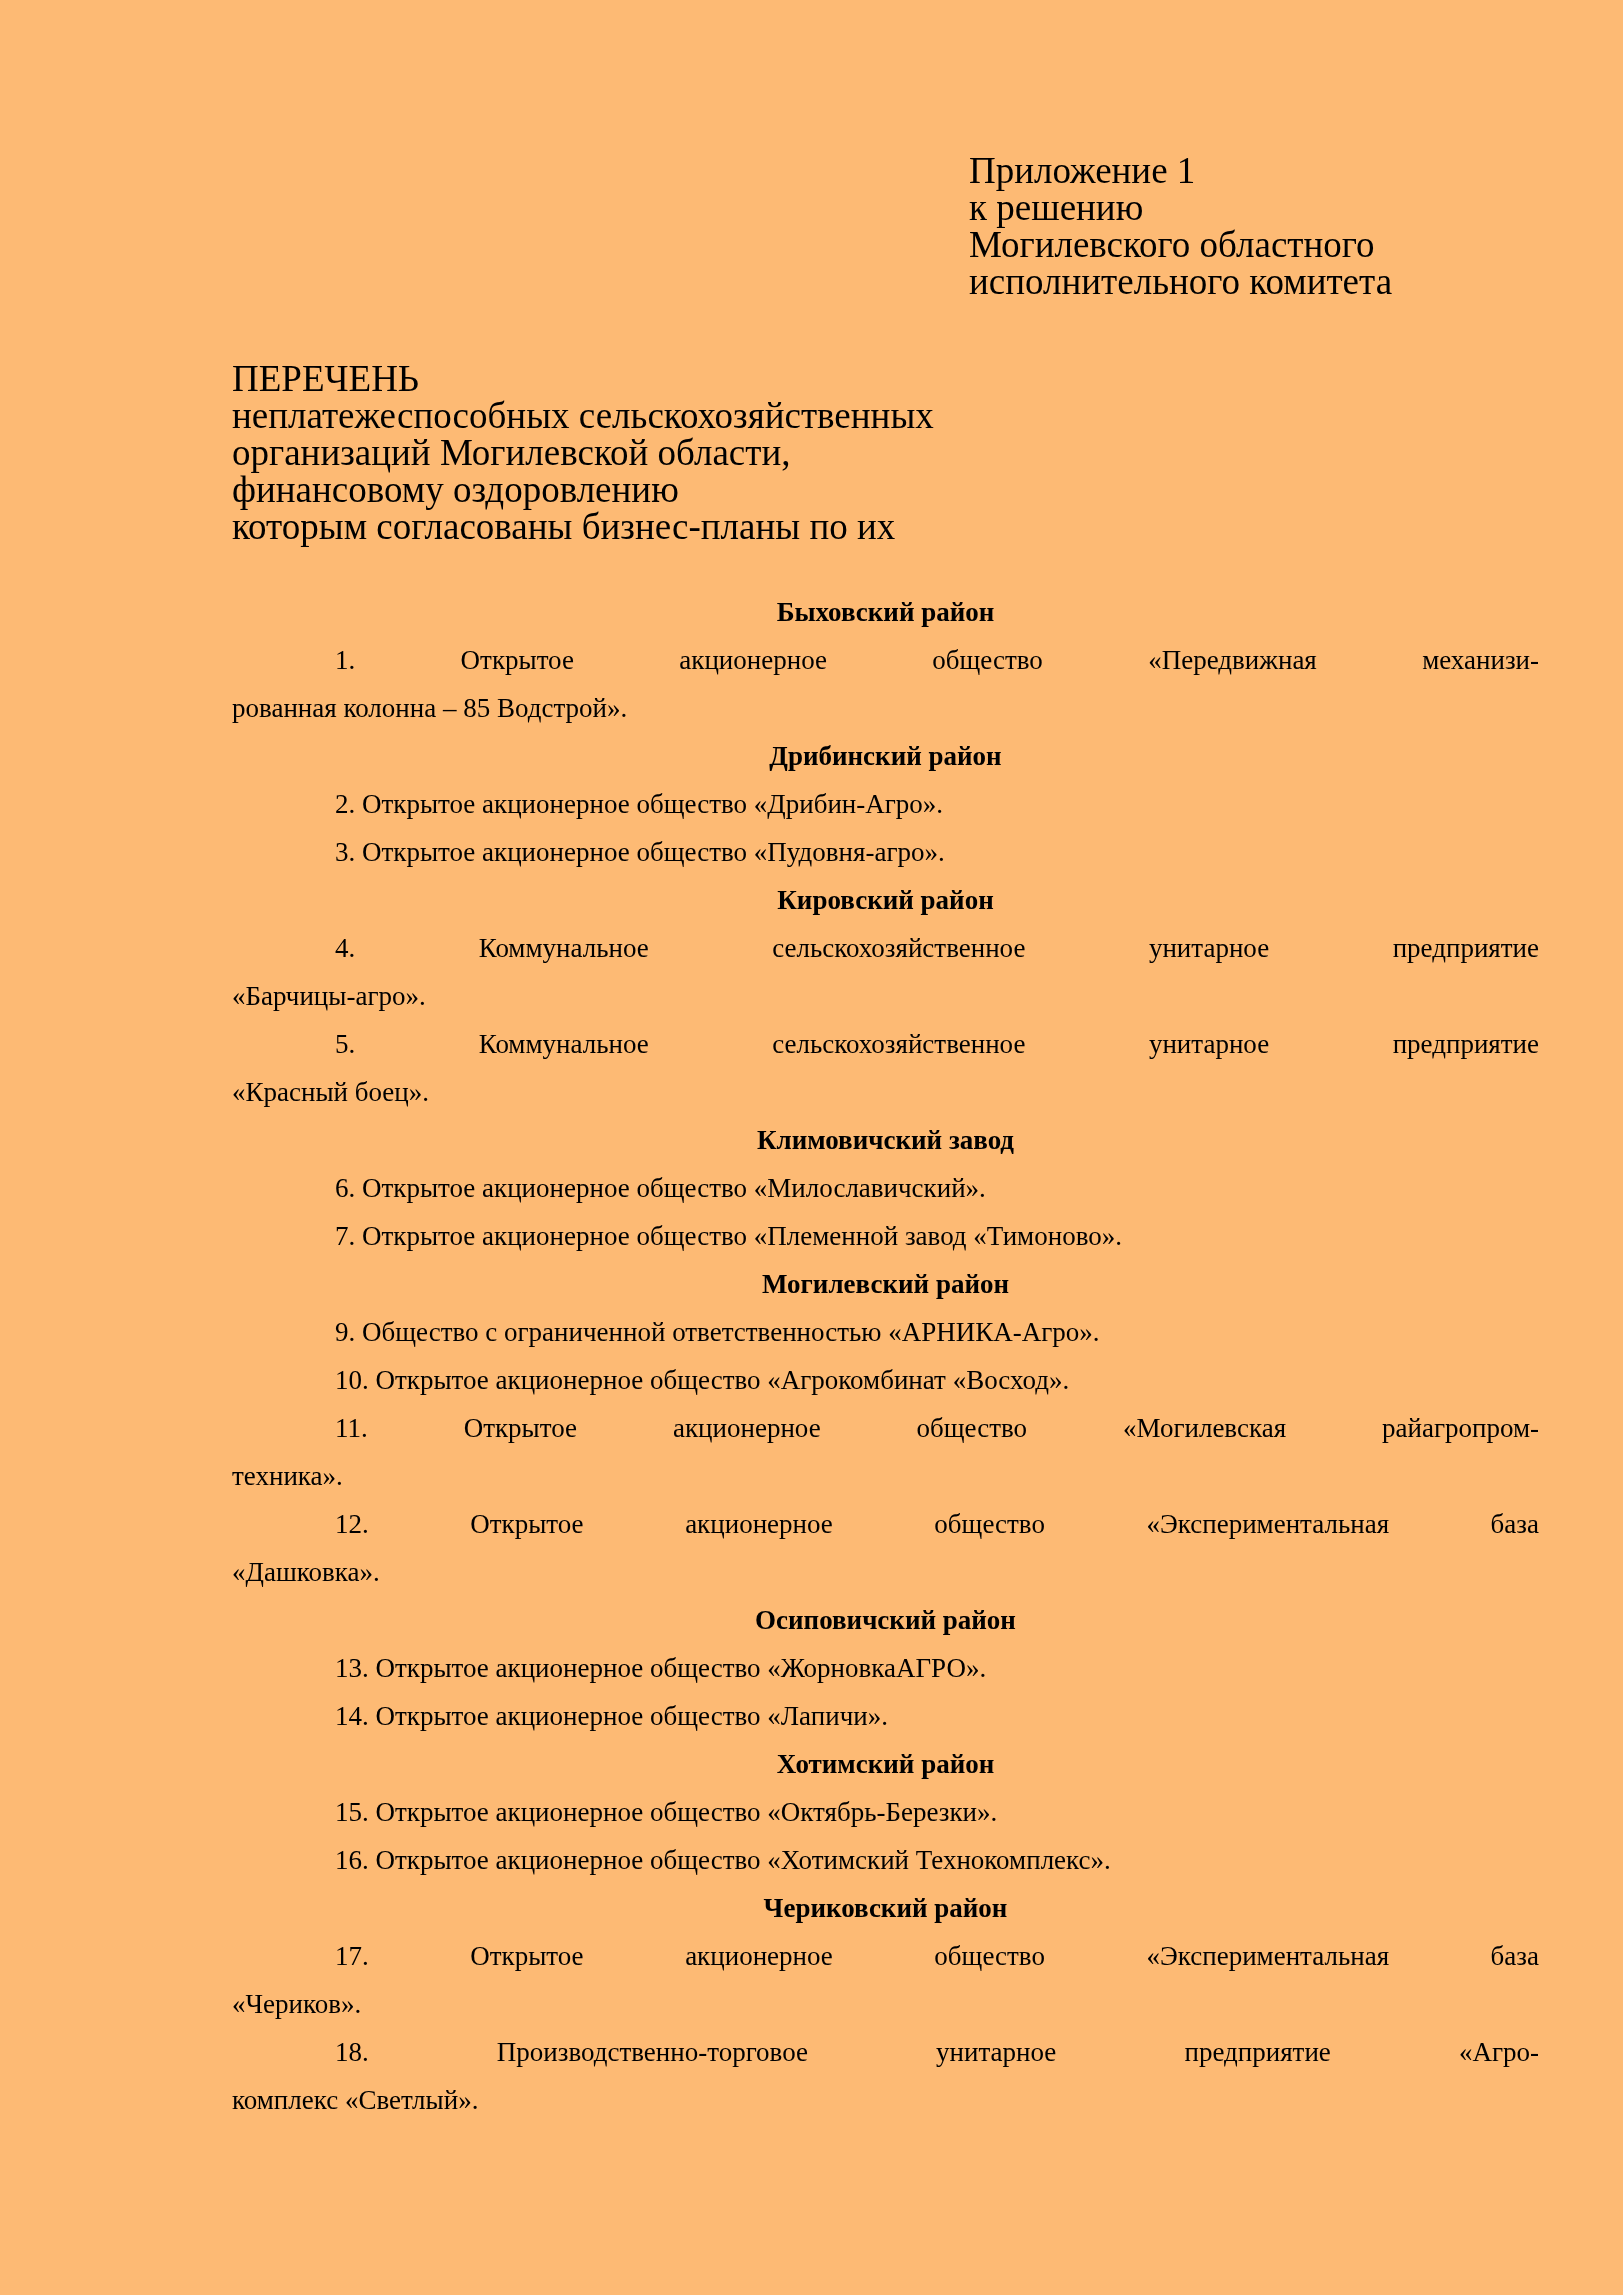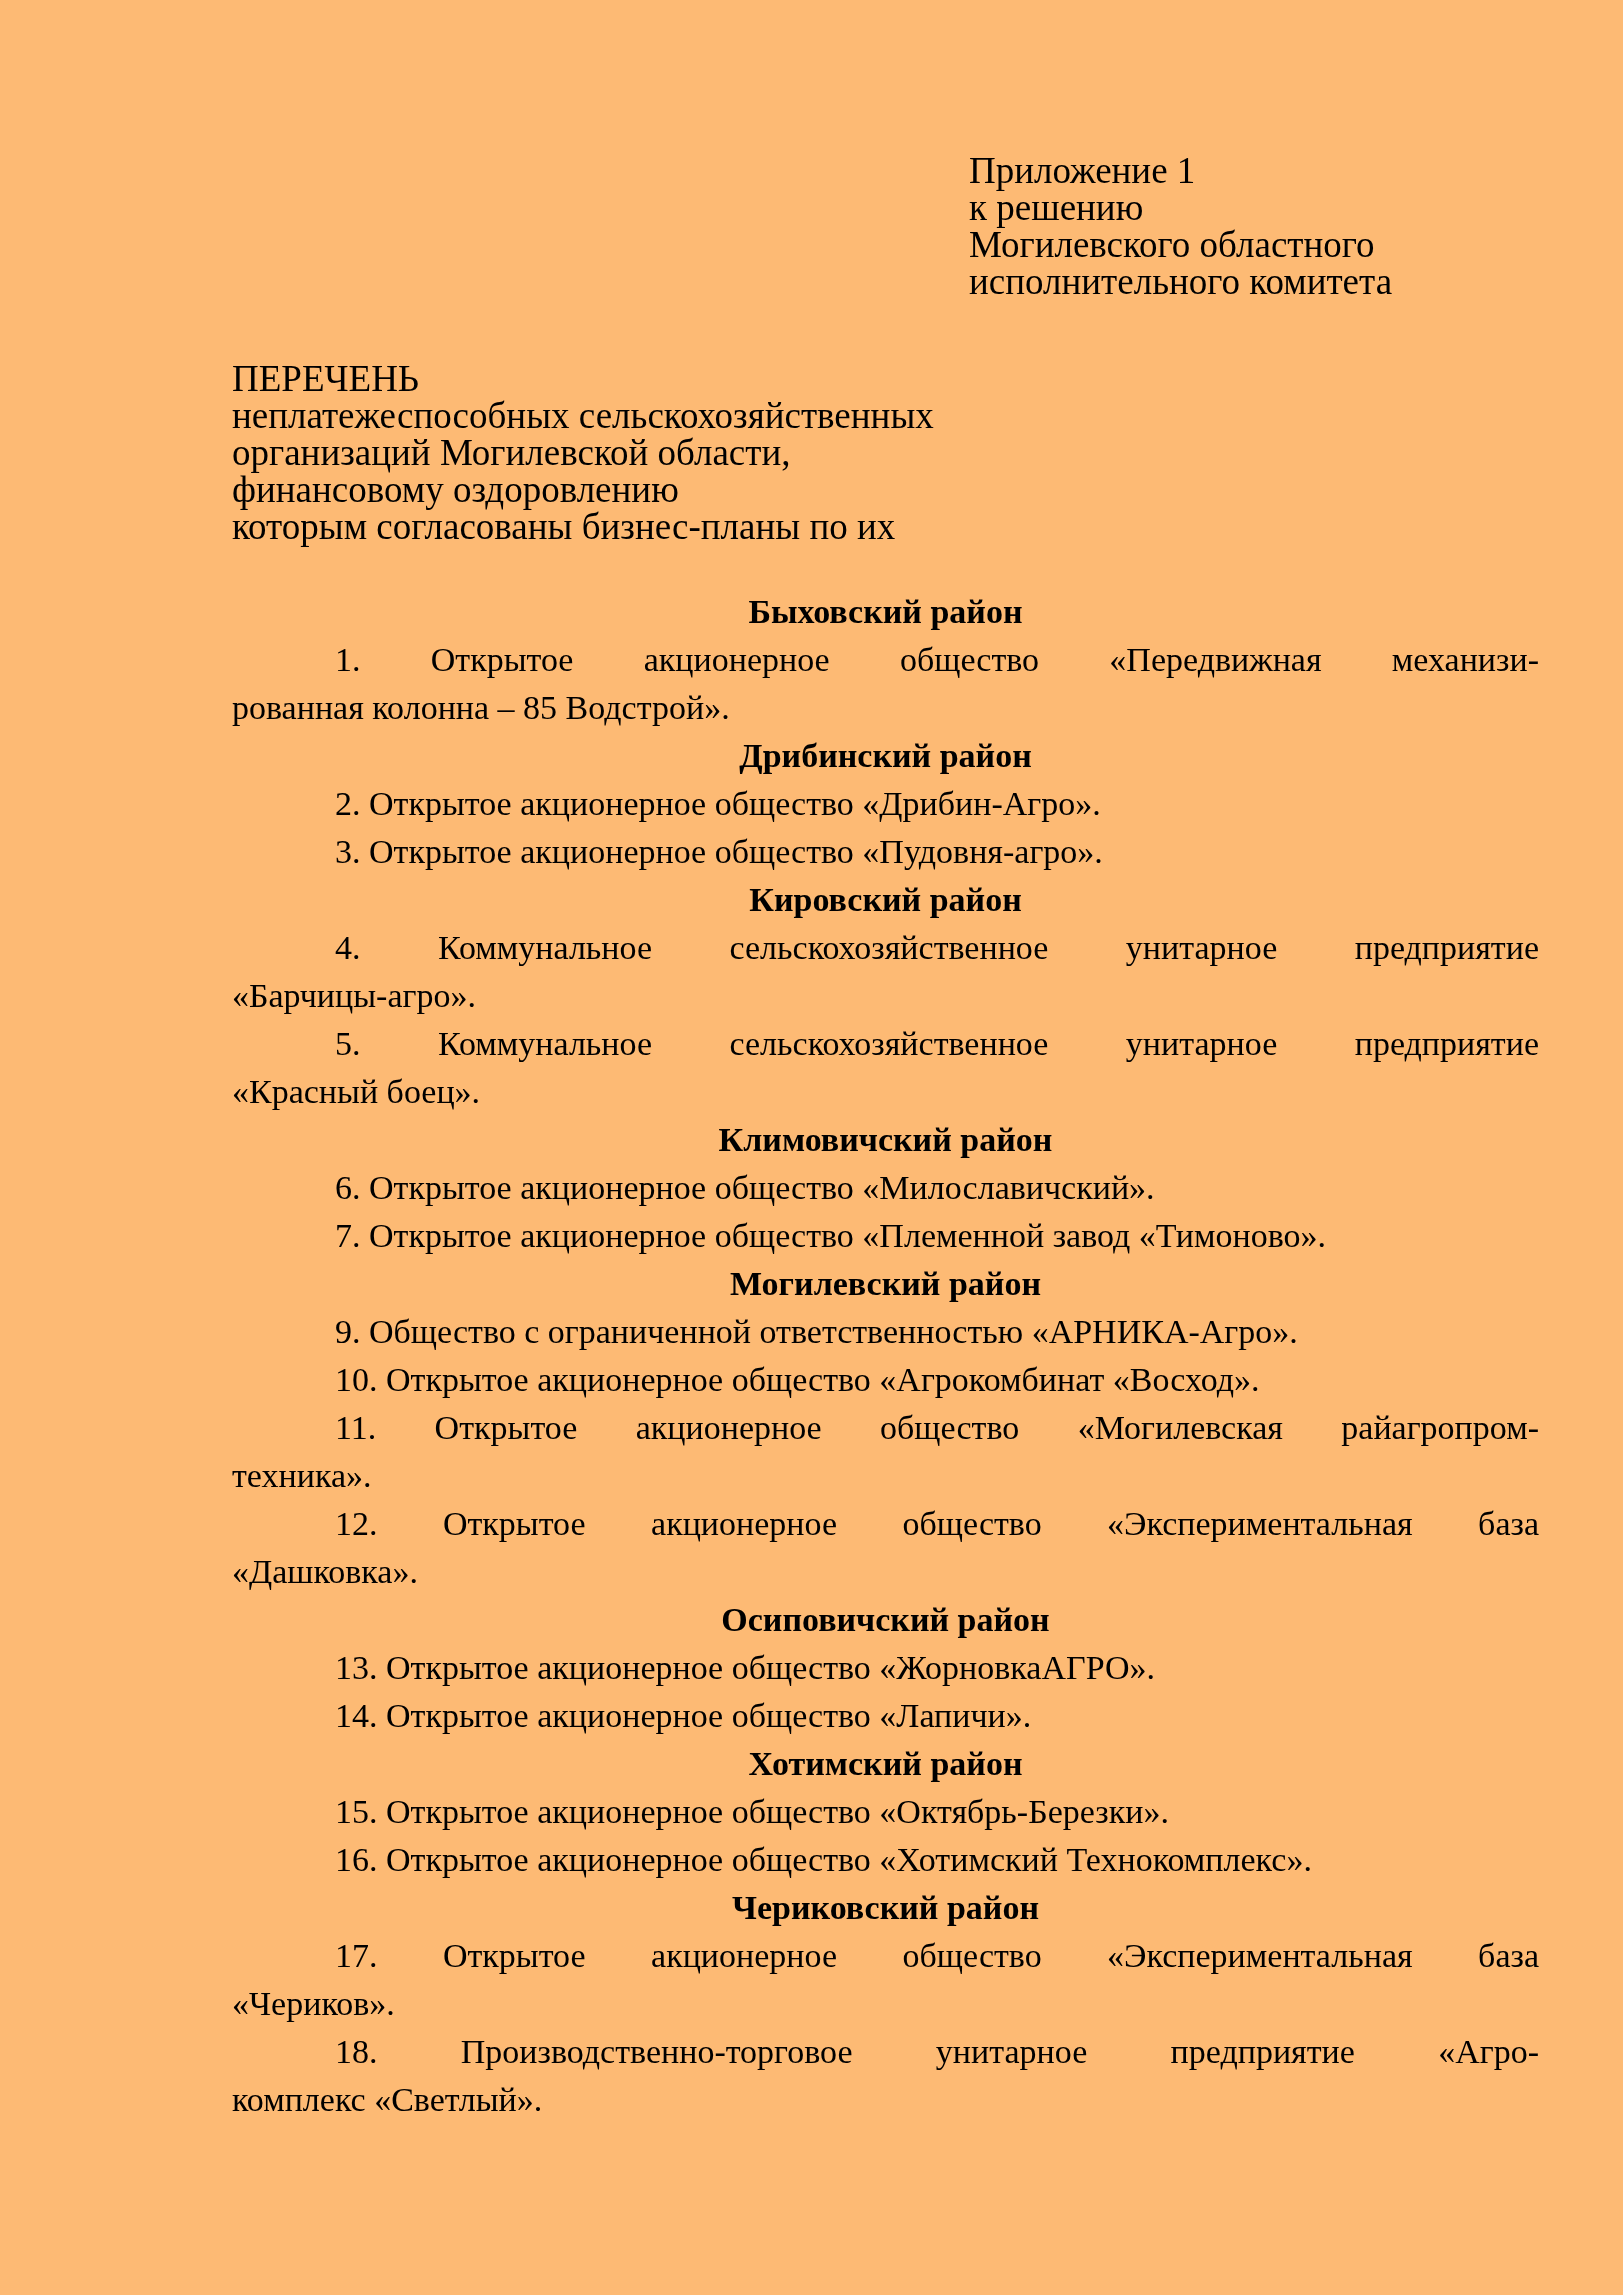--- a/index.html
+++ b/index.html
@@ -27,21 +27,21 @@
     line-height: 37px;
     white-space: nowrap;
   }
   .title-block {
     margin-top: 60px;
     font-size: 37px;
     line-height: 37px;
   }
   .sections {
     margin-top: 43px;
-    font-size: 34px;
+    font-size: 27px;
     line-height: 48px;
   }
   .section-heading {
     font-weight: bold;
     text-align: center;
   }
   .line {
     text-align: left;
   }
   .line.first {
@@ -92,21 +92,21 @@
       <div class="section-heading">Кировский район</div>
       <div class="item">
         <div class="line first justify">4. Коммунальное сельскохозяйственное унитарное предприятие</div>
         <div class="line">«Барчицы-агро».</div>
       </div>
       <div class="item">
         <div class="line first justify">5. Коммунальное сельскохозяйственное унитарное предприятие</div>
         <div class="line">«Красный боец».</div>
       </div>
 
-      <div class="section-heading">Климовичский район</div>
+      <div class="section-heading">Климовичский завод</div>
       <div class="item">
         <div class="line first">6. Открытое акционерное общество «Милославичский».</div>
       </div>
       <div class="item">
         <div class="line first">7. Открытое акционерное общество «Племенной завод «Тимоново».</div>
       </div>
 
       <div class="section-heading">Могилевский район</div>
       <div class="item">
         <div class="line first">9. Общество с ограниченной ответственностью «АРНИКА-Агро».</div>

